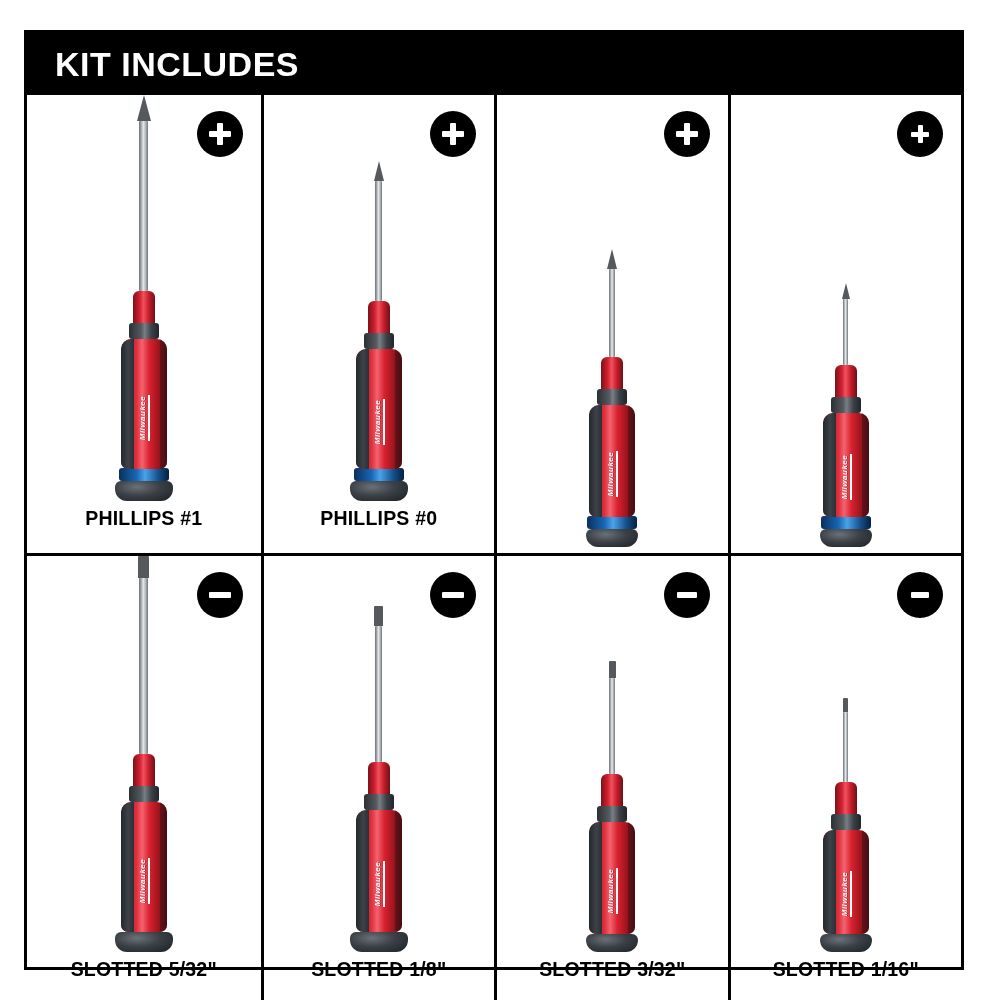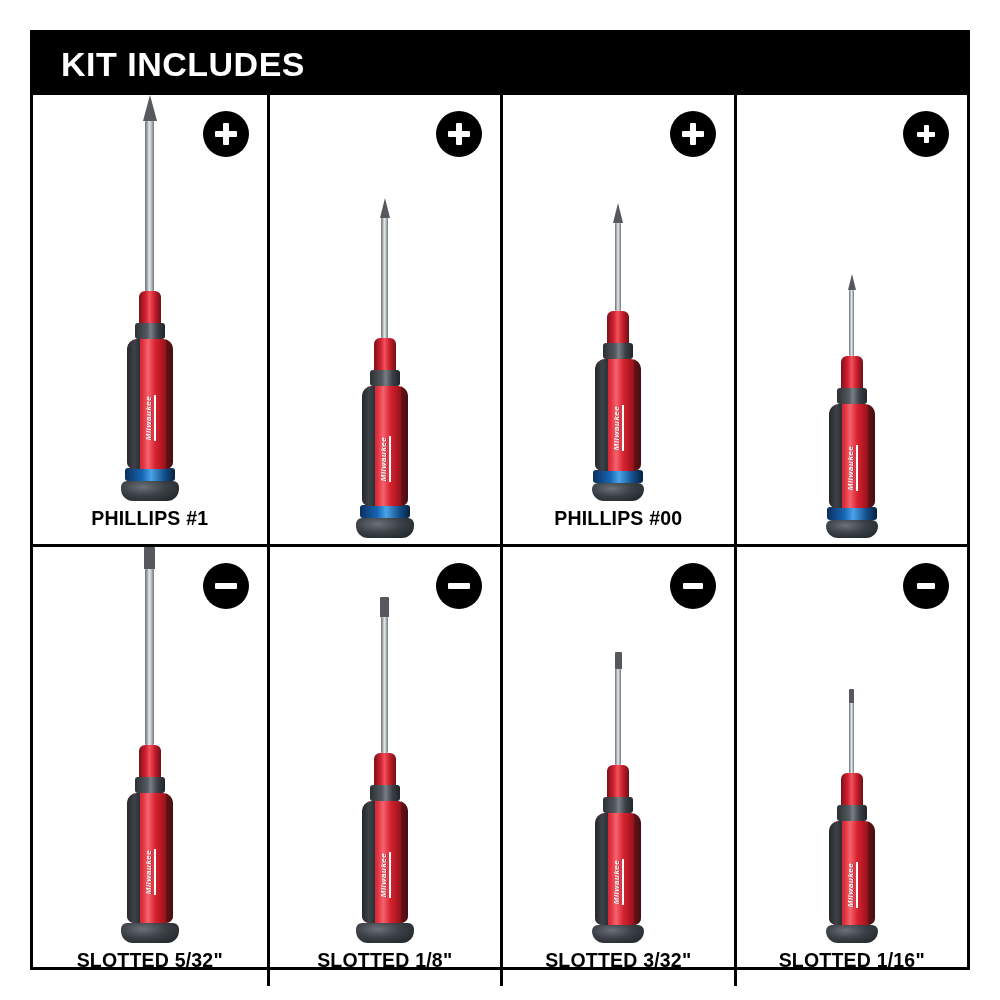--- a/index.html
+++ b/index.html
@@ -15,21 +15,21 @@
   }
   .sheet {
     position: relative;
     width: 1000px;
     height: 1000px;
     box-sizing: border-box;
     background: #ffffff;
   }
   .frame {
     position: absolute;
-    left: 30px;
+    left: 24px;
     top: 30px;
     width: 940px;
     height: 940px;
     box-sizing: border-box;
     border: 3px solid #000000;
     display: flex;
     flex-direction: column;
     background: #ffffff;
   }
   .header {
@@ -108,21 +108,21 @@
     align-items: center;
     justify-content: flex-end;
     padding-bottom: 6px;
   }
   .label {
     flex: 0 0 auto;
     font-size: 19.5px;
     font-weight: bold;
     color: #000000;
     letter-spacing: 0.2px;
-    padding-bottom: 14px;
+    padding-bottom: 23px;
     text-align: center;
     white-space: nowrap;
   }
 
   
   .shaft-wrap {
     position: relative;
     display: flex;
     flex-direction: column;
     align-items: center;
@@ -317,20 +317,21 @@
                 <div class="grip"></div>
                   <div class="grip2"></div>
                 <div class="logo">
                   <span>Milwaukee</span><span class="logo-bar"></span>
                 </div>
               </div>
               <div class="ring-blue"></div>
               <div class="cap"></div>
             </div>
           </div>
+          <div class="label">PHILLIPS #0</div>
         </div>
 
         <div class="cell">
           <div class="badge">
             <span class="bar-h"></span>
               <span class="bar-v"></span>
           </div>
           <div class="tool">
             <div class="shaft-wrap">
               <div class="tip">
@@ -345,21 +346,20 @@
                 <div class="grip"></div>
                   <div class="grip2"></div>
                 <div class="logo">
                   <span>Milwaukee</span><span class="logo-bar"></span>
                 </div>
               </div>
               <div class="ring-blue"></div>
               <div class="cap small"></div>
             </div>
           </div>
-          <div class="label">PHILLIPS #00</div>
         </div>
 
         <div class="cell">
           <div class="badge">
             <span class="bar-h" style="width:18px;height:5px"></span>
               <span class="bar-v" style="width:5px;height:18px"></span>
           </div>
           <div class="tool">
             <div class="shaft-wrap">
               <div class="tip">

